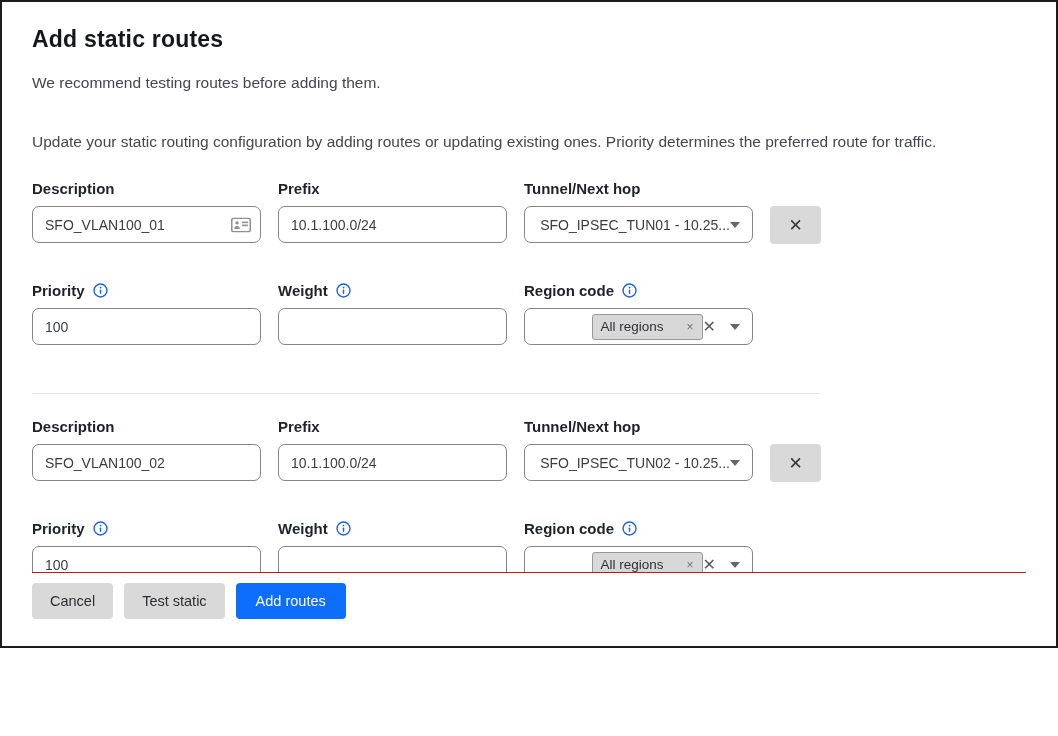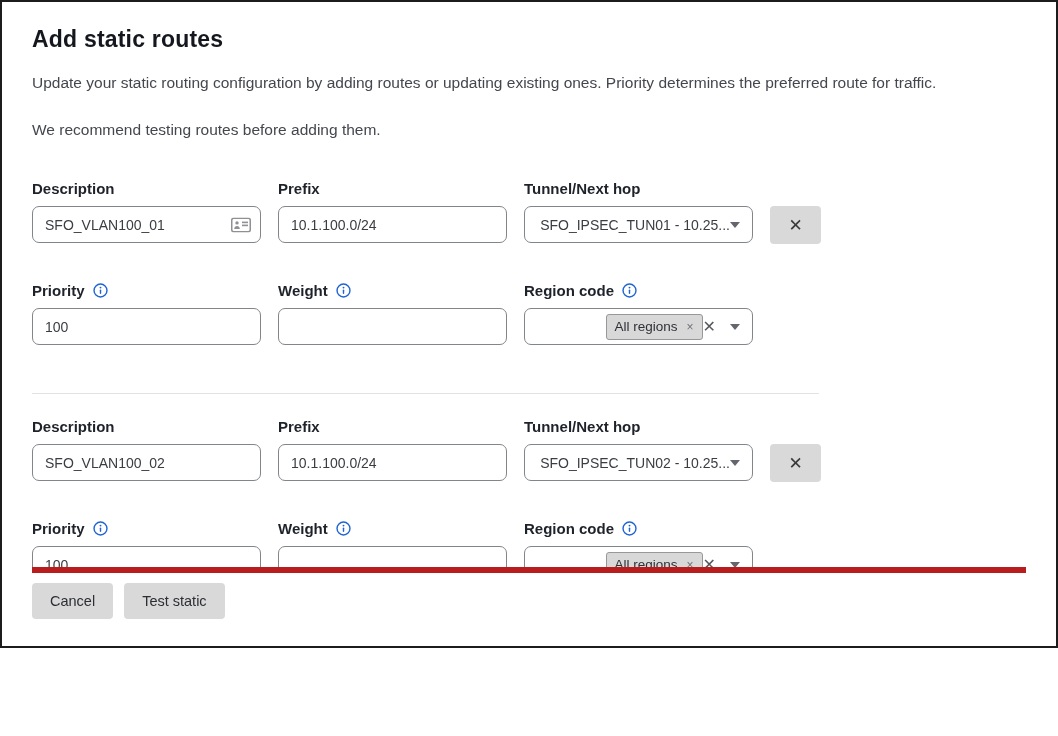--- a/index.html
+++ b/index.html
@@ -91,21 +91,21 @@
     width: 0; height: 0;
     border-left: 5px solid transparent;
     border-right: 5px solid transparent;
     border-top: 6px solid #63666c;
     flex: 0 0 auto;
   }
   .select.region { padding: 0 12px 0 4px; }
   .chip {
     display: inline-flex;
     align-items: center;
-    gap: 9px;
+    gap: 23px;
     background: #d8d8d8;
     border: 1px solid #989898;
     border-radius: 3px;
     padding: 4px 8px;
     font-size: 13.5px;
     color: #2f3136;
     line-height: 16px;
   }
   .chip-x { color: #6f7378; font-size: 12px; cursor: pointer; }
   .region-right { display: inline-flex; align-items: center; gap: 14px; }
@@ -141,21 +141,21 @@
     color: #1757c2;
     font-size: 15.5px;
     text-decoration: underline;
     cursor: pointer;
   }
   .footer {
     position: absolute;
     left: 30px;
     right: 30px;
     bottom: 0;
-    border-top: 6px solid #b91c1c;
+    border-top: 1px solid #b91c1c;
     padding: 10px 0 27px 0;
     display: flex;
     gap: 11px;
     background: #fff;
   }
   .btn {
     height: 36px;
     border: none;
     border-radius: 4px;
     font-size: 14.5px;
@@ -166,22 +166,22 @@
   .btn.grey { background: #d9d9d9; color: #2c2e33; }
   .btn.primary { background: #0d6efd; color: #ffffff; padding: 0 20px; }
   .info-icon { display: inline-flex; flex: 0 0 auto; }
 </style>
 </head>
 <body>
 
 <div class="dialog">
 
   <h1 class="title">Add static routes</h1>
+  <p class="para note">We recommend testing routes before adding them.</p>
   <p class="para">Update your static routing configuration by adding routes or updating existing ones. Priority determines the preferred route for traffic.</p>
-  <p class="para note">We recommend testing routes before adding them.</p>
 
   <section>
     <div class="fields-row top-row">
       <div class="field">
         <div class="field-label">Description</div>
         <div class="input-wrap">
           <input class="text-input" type="text" value="SFO_VLAN100_01" style="">
           <span class="autofill-icon">
             <svg width="20" height="15" viewBox="0 0 20 15">
                 <rect x="0.75" y="0.75" width="18.5" height="13.5" rx="2" fill="none" stroke="#8f9094" stroke-width="1.5"></rect>
@@ -334,15 +334,16 @@
   </section>
 
   <div class="add-row">
     <span class="plus">+</span>
     <a class="add-link">Add static your</a>
   </div>
 
   <div class="footer">
     <button class="btn grey">Cancel</button>
     <button class="btn grey">Test static</button>
+    <button class="btn primary">Add routes</button>
   </div>
 
 </div>
 
 </body></html>

